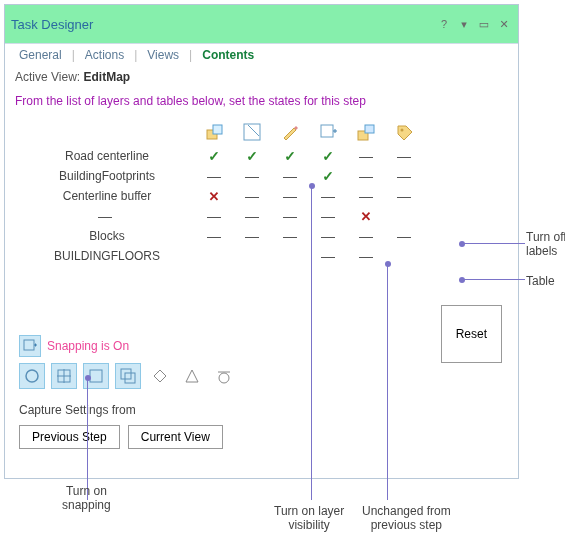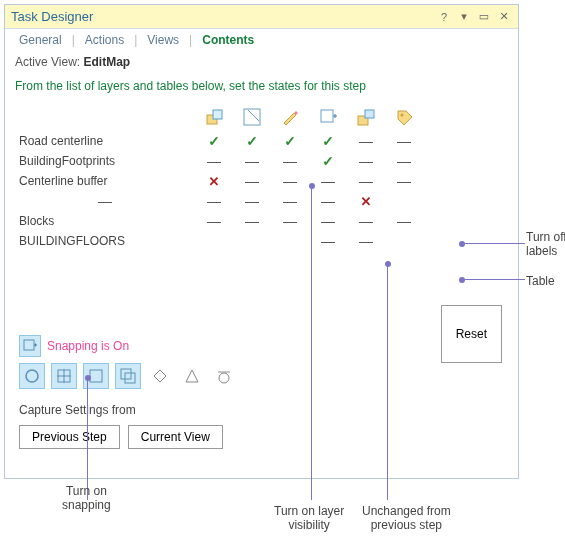--- a/index.html
+++ b/index.html
@@ -15,22 +15,22 @@
   }
   .panel {
     position: absolute;
     top: 4px; left: 4px;
     width: 515px;
     height: 475px;
     border: 1px solid #b8c8d8;
     background: #fff;
   }
   .titlebar {
-    height: 24px;
-    background: #fef9c3;
+    height: 39px;
+    background: #86efac;
     border-bottom: 1px solid #d0dde8;
     display: flex;
     align-items: center;
     padding: 0 6px;
     color: #2a6aa0;
     font-size: 13px;
   }
   .titlebar .title { flex: 1; }
   .titlebar .tb-btn {
     width: 16px; height: 16px;
@@ -50,22 +50,22 @@
     padding: 4px 10px 6px;
     gap: 4px;
     font-size: 12px;
     color: #5b7a96;
   }
   .tab { padding: 0 4px; cursor: pointer; }
   .tab.active { color: #15803d; font-weight: 600; }
   .tab-sep { color: #bbb; padding: 0 2px; }
   .activeview { padding: 2px 10px 6px; color: #555; }
   .activeview b { color: #333; }
-  .instruct { padding: 4px 10px 10px; color: #15803d; }
-  .grid { padding: 0 10px; }
+  .instruct { padding: 4px 10px 10px; color: #a21caf; }
+  .grid { padding: 0 10px; text-align: center; }
   .grid-head, .grid-row {
     display: grid;
     grid-template-columns: 180px 38px 38px 38px 38px 38px 38px;
     align-items: center;
     height: 20px;
   }
   .grid-head { height: 28px; }
   .grid-head .hcell, .grid-row .cell { display: flex; justify-content: center; align-items: center; }
   .grid-row .layer { justify-content: flex-start; color: #444; padding-left: 4px; font-size: 12px; }
   .check { color: #2e8b2e; font-weight: bold; font-size: 14px; }

